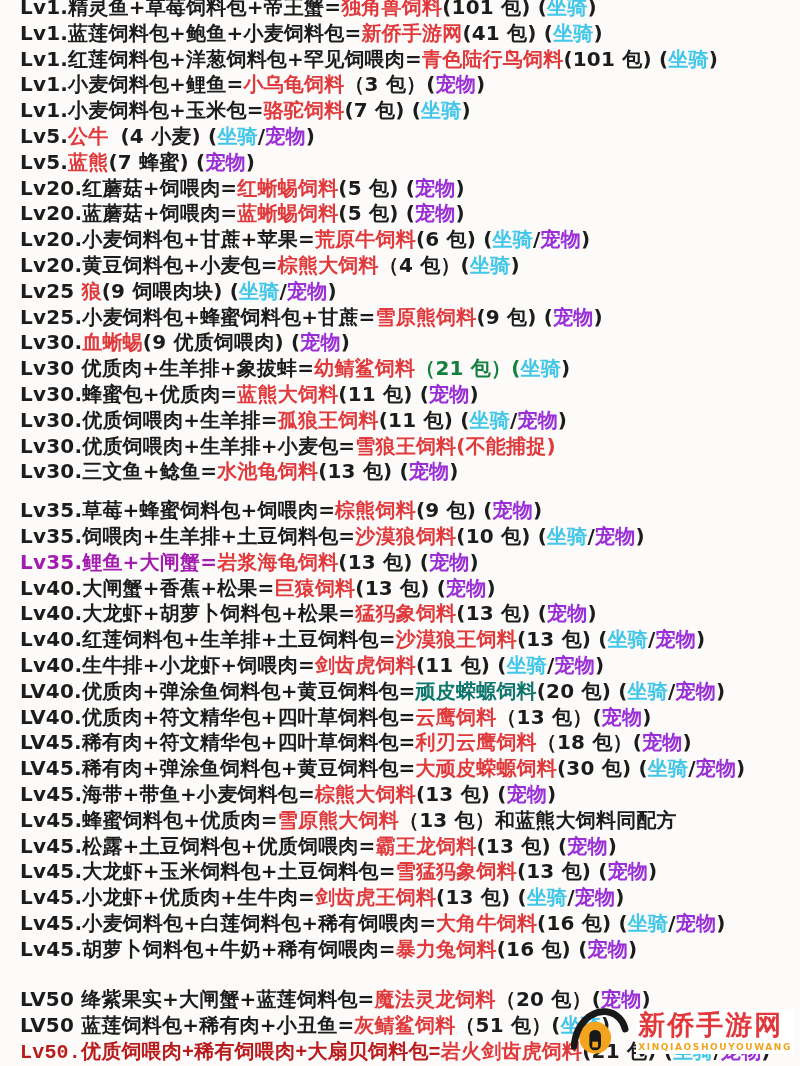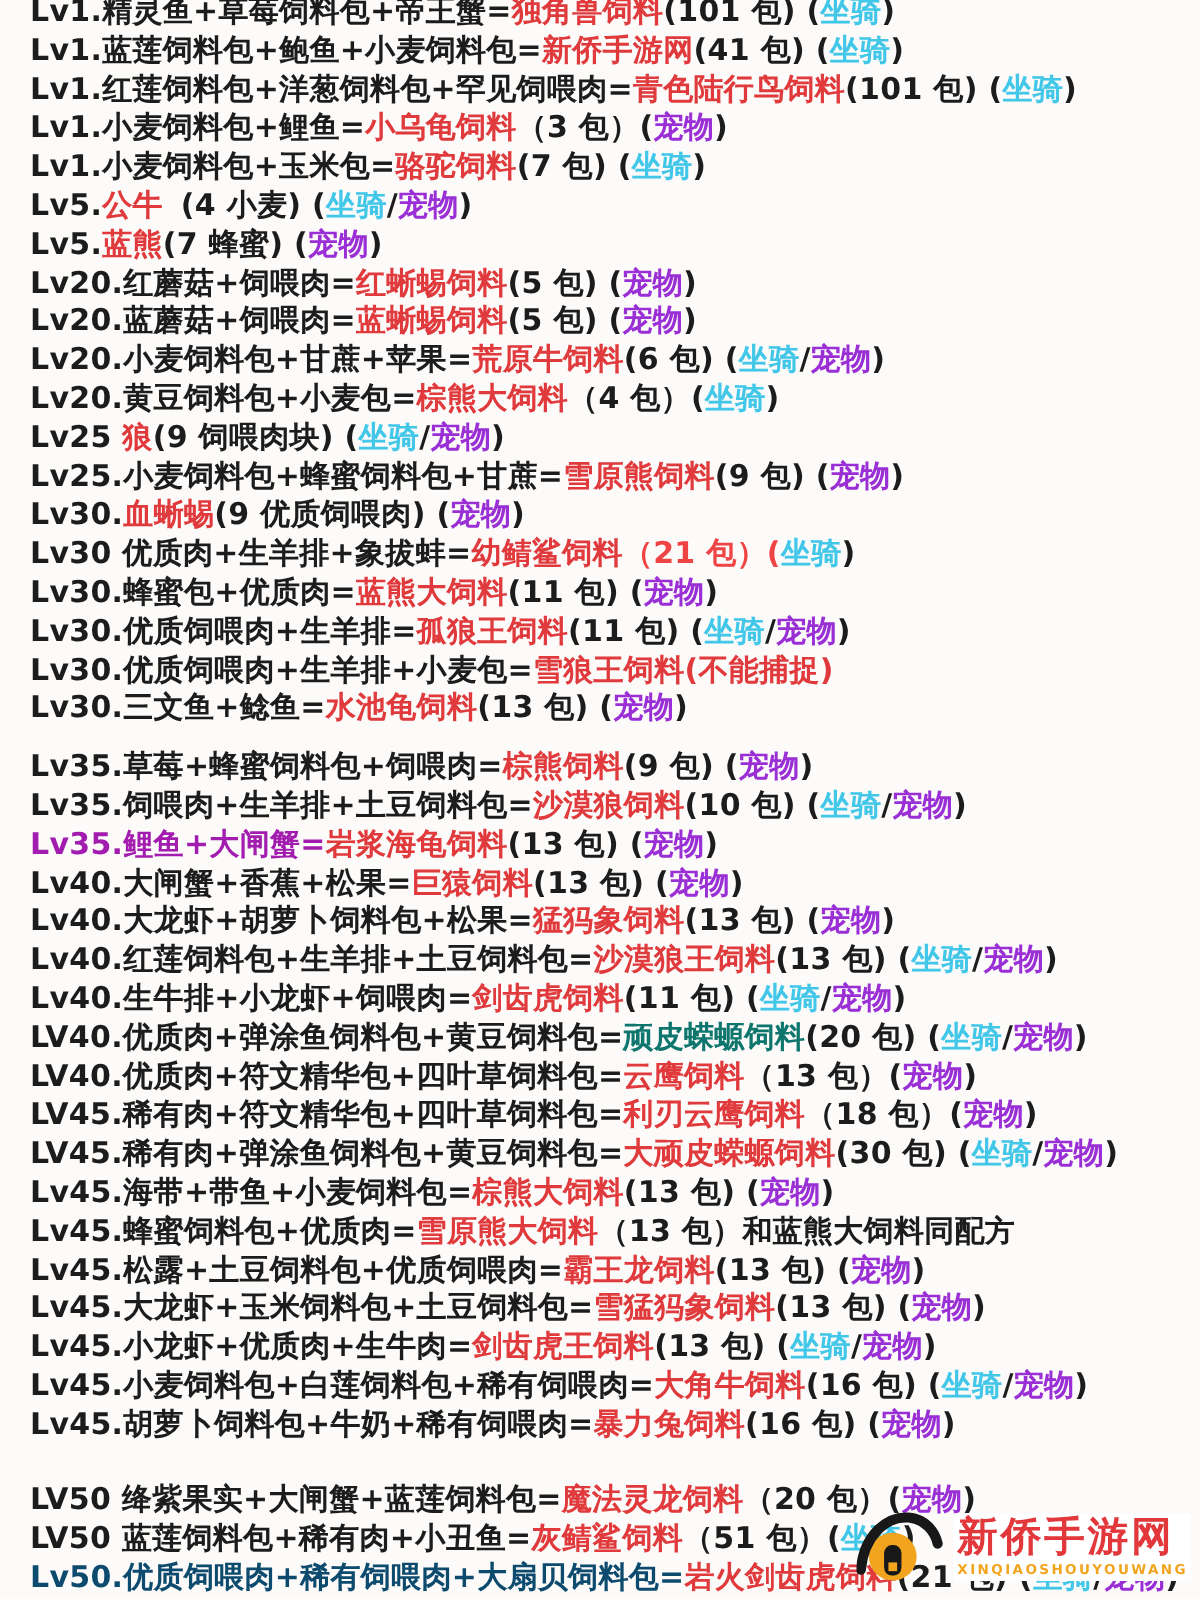--- a/index.html
+++ b/index.html
@@ -53,21 +53,21 @@
         <div class="row"><span style="color: rgb(28, 28, 28);">Lv1.小麦饲料包+玉米包=</span><span style="color: rgb(224, 58, 60);">骆驼饲料</span><span style="color: rgb(28, 28, 28);">(7 包) (</span><span style="color: rgb(66, 199, 233);">坐骑</span><span style="color: rgb(28, 28, 28);">)</span></div>
         <div class="row"><span style="color: rgb(28, 28, 28);">Lv5.</span><span style="color: rgb(224, 58, 60);">公牛</span><span style="color: rgb(28, 28, 28); margin-left: 12px;">(4 小麦) (</span><span style="color: rgb(66, 199, 233);">坐骑</span><span style="color: rgb(28, 28, 28);">/</span><span style="color: rgb(154, 47, 214);">宠物</span><span style="color: rgb(28, 28, 28);">)</span></div>
         <div class="row"><span style="color: rgb(28, 28, 28);">Lv5.</span><span style="color: rgb(224, 58, 60);">蓝熊</span><span style="color: rgb(28, 28, 28);">(7 蜂蜜) (</span><span style="color: rgb(154, 47, 214);">宠物</span><span style="color: rgb(28, 28, 28);">)</span></div>
         <div class="row"><span style="color: rgb(28, 28, 28);">Lv20.红蘑菇+饲喂肉=</span><span style="color: rgb(224, 58, 60);">红蜥蜴饲料</span><span style="color: rgb(28, 28, 28);">(5 包) (</span><span style="color: rgb(154, 47, 214);">宠物</span><span style="color: rgb(28, 28, 28);">)</span></div>
         <div class="row"><span style="color: rgb(28, 28, 28);">Lv20.蓝蘑菇+饲喂肉=</span><span style="color: rgb(224, 58, 60);">蓝蜥蜴饲料</span><span style="color: rgb(28, 28, 28);">(5 包) (</span><span style="color: rgb(154, 47, 214);">宠物</span><span style="color: rgb(28, 28, 28);">)</span></div>
         <div class="row"><span style="color: rgb(28, 28, 28);">Lv20.小麦饲料包+甘蔗+苹果=</span><span style="color: rgb(224, 58, 60);">荒原牛饲料</span><span style="color: rgb(28, 28, 28);">(6 包) (</span><span style="color: rgb(66, 199, 233);">坐骑</span><span style="color: rgb(28, 28, 28);">/</span><span style="color: rgb(154, 47, 214);">宠物</span><span style="color: rgb(28, 28, 28);">)</span></div>
         <div class="row"><span style="color: rgb(28, 28, 28);">Lv20.黄豆饲料包+小麦包=</span><span style="color: rgb(224, 58, 60);">棕熊大饲料</span><span style="color: rgb(28, 28, 28);">（4 包）(</span><span style="color: rgb(66, 199, 233);">坐骑</span><span style="color: rgb(28, 28, 28);">)</span></div>
         <div class="row"><span style="color: rgb(28, 28, 28);">Lv25 </span><span style="color: rgb(224, 58, 60);">狼</span><span style="color: rgb(28, 28, 28);">(9 饲喂肉块) (</span><span style="color: rgb(66, 199, 233);">坐骑</span><span style="color: rgb(28, 28, 28);">/</span><span style="color: rgb(154, 47, 214);">宠物</span><span style="color: rgb(28, 28, 28);">)</span></div>
         <div class="row"><span style="color: rgb(28, 28, 28);">Lv25.小麦饲料包+蜂蜜饲料包+甘蔗=</span><span style="color: rgb(224, 58, 60);">雪原熊饲料</span><span style="color: rgb(28, 28, 28);">(9 包) (</span><span style="color: rgb(154, 47, 214);">宠物</span><span style="color: rgb(28, 28, 28);">)</span></div>
         <div class="row"><span style="color: rgb(28, 28, 28);">Lv30.</span><span style="color: rgb(224, 58, 60);">血蜥蜴</span><span style="color: rgb(28, 28, 28);">(9 优质饲喂肉) (</span><span style="color: rgb(154, 47, 214);">宠物</span><span style="color: rgb(28, 28, 28);">)</span></div>
-        <div class="row"><span style="color: rgb(28, 28, 28);">Lv30 优质肉+生羊排+象拔蚌=</span><span style="color: rgb(224, 58, 60);">幼鲭鲨饲料</span><span style="color: #ef4444;">（21 包）(</span><span style="color: rgb(66, 199, 233);">坐骑</span><span style="color: rgb(28, 28, 28);">)</span></div>
+        <div class="row"><span style="color: rgb(28, 28, 28);">Lv30 优质肉+生羊排+象拔蚌=</span><span style="color: rgb(224, 58, 60);">幼鲭鲨饲料</span><span style="color: #15803d;">（21 包）(</span><span style="color: rgb(66, 199, 233);">坐骑</span><span style="color: rgb(28, 28, 28);">)</span></div>
         <div class="row"><span style="color: rgb(28, 28, 28);">Lv30.蜂蜜包+优质肉=</span><span style="color: rgb(224, 58, 60);">蓝熊大饲料</span><span style="color: rgb(28, 28, 28);">(11 包) (</span><span style="color: rgb(154, 47, 214);">宠物</span><span style="color: rgb(28, 28, 28);">)</span></div>
         <div class="row"><span style="color: rgb(28, 28, 28);">Lv30.优质饲喂肉+生羊排=</span><span style="color: rgb(224, 58, 60);">孤狼王饲料</span><span style="color: rgb(28, 28, 28);">(11 包) (</span><span style="color: rgb(66, 199, 233);">坐骑</span><span style="color: rgb(28, 28, 28);">/</span><span style="color: rgb(154, 47, 214);">宠物</span><span style="color: rgb(28, 28, 28);">)</span></div>
         <div class="row"><span style="color: rgb(28, 28, 28);">Lv30.优质饲喂肉+生羊排+小麦包=</span><span style="color: rgb(224, 58, 60);">雪狼王饲料(不能捕捉)</span></div>
         <div class="row"><span style="color: rgb(28, 28, 28);">Lv30.三文鱼+鲶鱼=</span><span style="color: rgb(224, 58, 60);">水池龟饲料</span><span style="color: rgb(28, 28, 28);">(13 包) (</span><span style="color: rgb(154, 47, 214);">宠物</span><span style="color: rgb(28, 28, 28);">)</span></div>
       </div>
       <div class="section">
         <div class="row"><span style="color: rgb(28, 28, 28);">Lv35.草莓+蜂蜜饲料包+饲喂肉=</span><span style="color: rgb(224, 58, 60);">棕熊饲料</span><span style="color: rgb(28, 28, 28);">(9 包) (</span><span style="color: rgb(154, 47, 214);">宠物</span><span style="color: rgb(28, 28, 28);">)</span></div>
         <div class="row"><span style="color: rgb(28, 28, 28);">Lv35.饲喂肉+生羊排+土豆饲料包=</span><span style="color: rgb(224, 58, 60);">沙漠狼饲料</span><span style="color: rgb(28, 28, 28);">(10 包) (</span><span style="color: rgb(66, 199, 233);">坐骑</span><span style="color: rgb(28, 28, 28);">/</span><span style="color: rgb(154, 47, 214);">宠物</span><span style="color: rgb(28, 28, 28);">)</span></div>
         <div class="row"><span style="color: #a21caf;">Lv35.鲤鱼+大闸蟹=</span><span style="color: rgb(224, 58, 60);">岩浆海龟饲料</span><span style="color: rgb(28, 28, 28);">(13 包) (</span><span style="color: rgb(154, 47, 214);">宠物</span><span style="color: rgb(28, 28, 28);">)</span></div>
         <div class="row"><span style="color: rgb(28, 28, 28);">Lv40.大闸蟹+香蕉+松果=</span><span style="color: rgb(224, 58, 60);">巨猿饲料</span><span style="color: rgb(28, 28, 28);">(13 包) (</span><span style="color: rgb(154, 47, 214);">宠物</span><span style="color: rgb(28, 28, 28);">)</span></div>
@@ -82,21 +82,21 @@
         <div class="row"><span style="color: rgb(28, 28, 28);">Lv45.蜂蜜饲料包+优质肉=</span><span style="color: rgb(224, 58, 60);">雪原熊大饲料</span><span style="color: rgb(28, 28, 28);">（13 包）和蓝熊大饲料同配方</span></div>
         <div class="row"><span style="color: rgb(28, 28, 28);">Lv45.松露+土豆饲料包+优质饲喂肉=</span><span style="color: rgb(224, 58, 60);">霸王龙饲料</span><span style="color: rgb(28, 28, 28);">(13 包) (</span><span style="color: rgb(154, 47, 214);">宠物</span><span style="color: rgb(28, 28, 28);">)</span></div>
         <div class="row"><span style="color: rgb(28, 28, 28);">Lv45.大龙虾+玉米饲料包+土豆饲料包=</span><span style="color: rgb(224, 58, 60);">雪猛犸象饲料</span><span style="color: rgb(28, 28, 28);">(13 包) (</span><span style="color: rgb(154, 47, 214);">宠物</span><span style="color: rgb(28, 28, 28);">)</span></div>
         <div class="row"><span style="color: rgb(28, 28, 28);">Lv45.小龙虾+优质肉+生牛肉=</span><span style="color: rgb(224, 58, 60);">剑齿虎王饲料</span><span style="color: rgb(28, 28, 28);">(13 包) (</span><span style="color: rgb(66, 199, 233);">坐骑</span><span style="color: rgb(28, 28, 28);">/</span><span style="color: rgb(154, 47, 214);">宠物</span><span style="color: rgb(28, 28, 28);">)</span></div>
         <div class="row"><span style="color: rgb(28, 28, 28);">Lv45.小麦饲料包+白莲饲料包+稀有饲喂肉=</span><span style="color: rgb(224, 58, 60);">大角牛饲料</span><span style="color: rgb(28, 28, 28);">(16 包) (</span><span style="color: rgb(66, 199, 233);">坐骑</span><span style="color: rgb(28, 28, 28);">/</span><span style="color: rgb(154, 47, 214);">宠物</span><span style="color: rgb(28, 28, 28);">)</span></div>
         <div class="row"><span style="color: rgb(28, 28, 28);">Lv45.胡萝卜饲料包+牛奶+稀有饲喂肉=</span><span style="color: rgb(224, 58, 60);">暴力兔饲料</span><span style="color: rgb(28, 28, 28);">(16 包) (</span><span style="color: rgb(154, 47, 214);">宠物</span><span style="color: rgb(28, 28, 28);">)</span></div>
       </div>
       <div class="section">
         <div class="row"><span style="color: rgb(28, 28, 28);">LV50 绛紫果实+大闸蟹+蓝莲饲料包=</span><span style="color: rgb(224, 58, 60);">魔法灵龙饲料</span><span style="color: rgb(28, 28, 28);">（20 包）(</span><span style="color: rgb(154, 47, 214);">宠物</span><span style="color: rgb(28, 28, 28);">)</span></div>
         <div class="row"><span style="color: rgb(28, 28, 28);">LV50 蓝莲饲料包+稀有肉+小丑鱼=</span><span style="color: rgb(224, 58, 60);">灰鲭鲨饲料</span><span style="color: rgb(28, 28, 28);">（51 包）(</span><span style="color: rgb(66, 199, 233);">坐骑</span><span style="color: rgb(28, 28, 28);">)</span></div>
-        <div class="row"><span style="color: #0c4a6e;">Lv50.优质饲喂肉+稀有饲喂肉+大扇贝饲料包=</span><span style="color: rgb(224, 58, 60);">岩火剑齿虎饲料</span><span style="color: rgb(28, 28, 28);">(21 包) (</span><span style="color: rgb(66, 199, 233);">坐骑</span><span style="color: rgb(28, 28, 28);">/</span><span style="color: rgb(154, 47, 214);">宠物</span><span style="color: rgb(28, 28, 28);">)</span></div>
+        <div class="row"><span style="color: #b91c1c; font-family: Liberation Mono, monospace;">Lv50.优质饲喂肉+稀有饲喂肉+大扇贝饲料包=</span><span style="color: rgb(224, 58, 60);">岩火剑齿虎饲料</span><span style="color: rgb(28, 28, 28);">(21 包) (</span><span style="color: rgb(66, 199, 233);">坐骑</span><span style="color: rgb(28, 28, 28);">/</span><span style="color: rgb(154, 47, 214);">宠物</span><span style="color: rgb(28, 28, 28);">)</span></div>
       </div>
     </div>
 
   <div class="watermark">
     <svg class="wm-icon" viewBox="0 0 60 58" aria-hidden="true">
       <circle cx="25" cy="36" r="16.5" fill="#f2a41e"></circle>
       <path d="M3 45 C5 22, 20 8, 36 9 C47 10, 54 18, 56 27" fill="none" stroke="#181818" stroke-width="7" stroke-linecap="round"></path>
       <rect x="19" y="28" width="12" height="21" rx="5.5" fill="#181818"></rect>
       <rect x="22" y="40" width="6" height="6" fill="#f2a41e"></rect>
     </svg>

